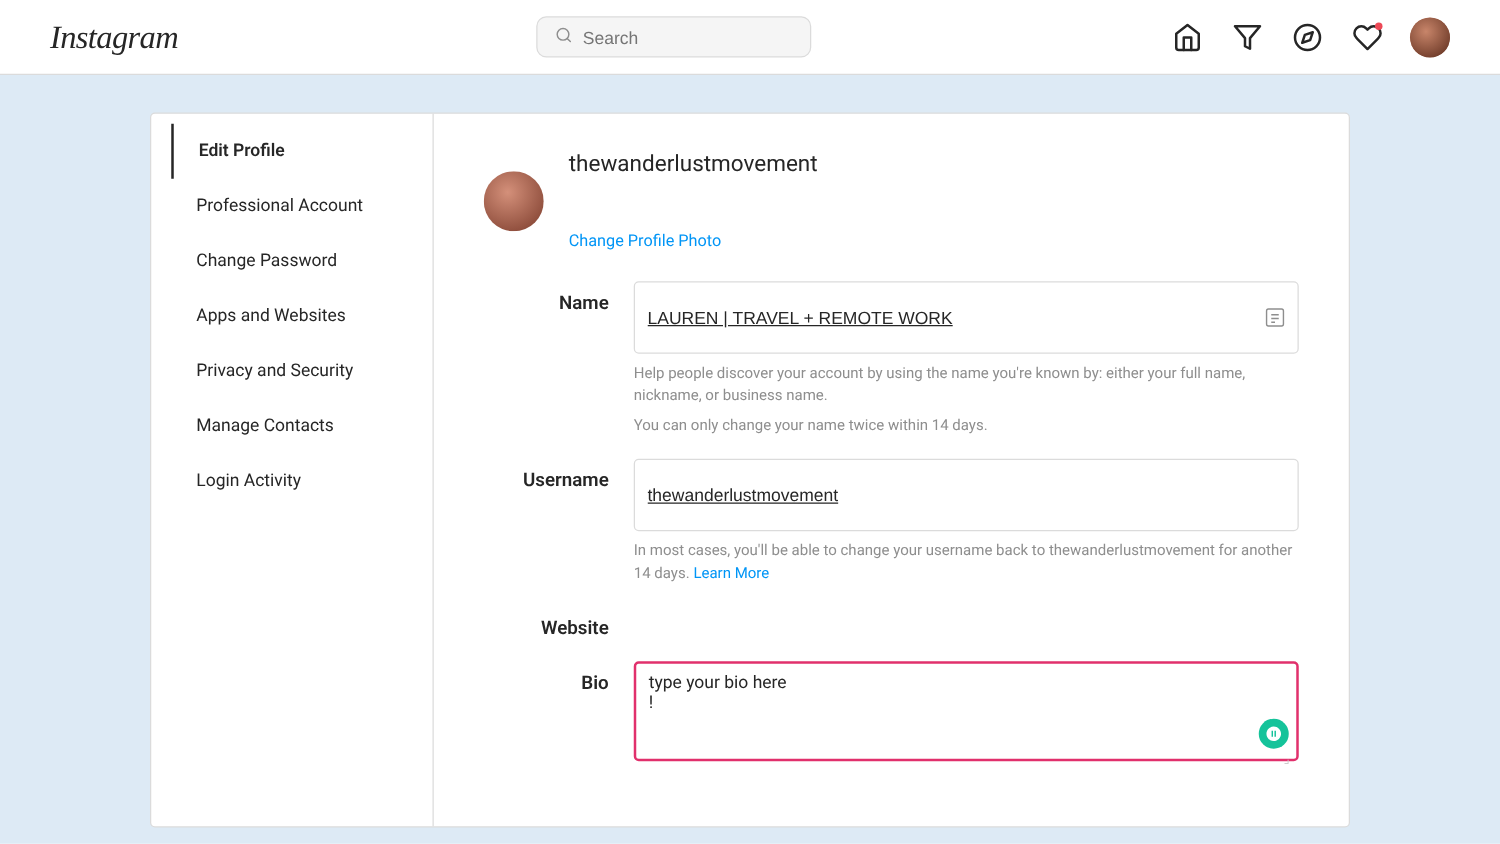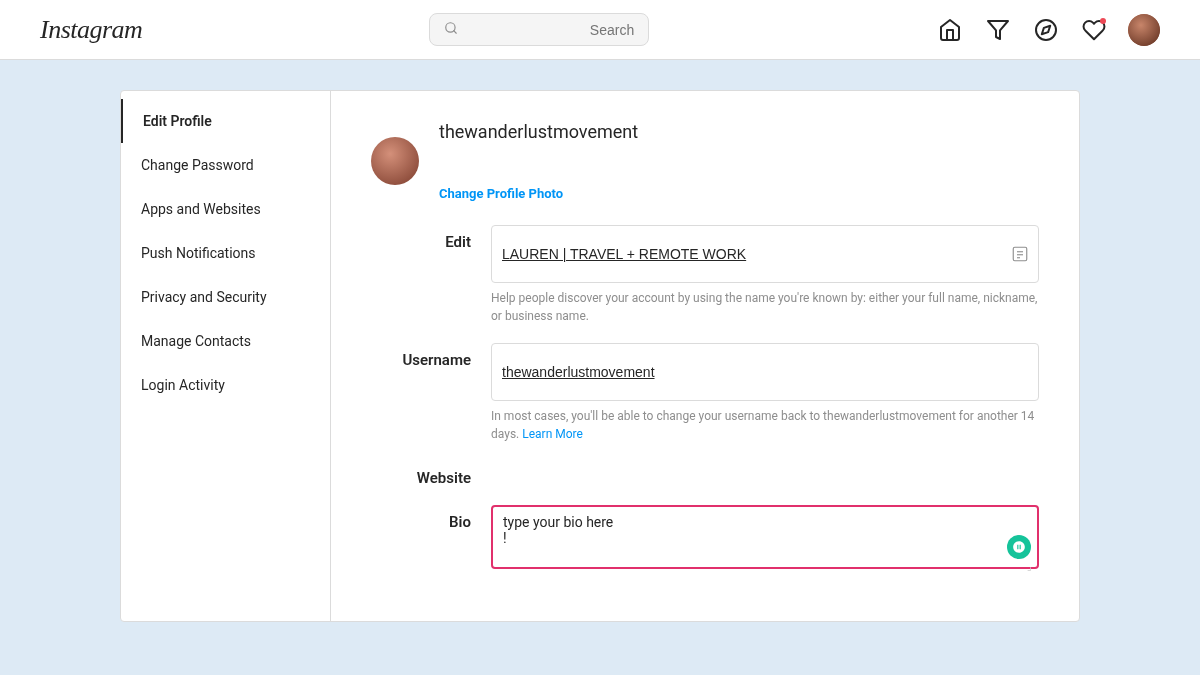--- a/index.html
+++ b/index.html
@@ -46,21 +46,20 @@
       gap: 8px;
     }
 
     .navbar-search input {
       border: none;
       background: transparent;
       outline: none;
       font-size: 14px;
       color: #8e8e8e;
       width: 100%;
-      text-align: right;
     }
 
     .search-icon-svg {
       color: #8e8e8e;
       flex-shrink: 0;
     }
 
     .navbar-icons {
       display: flex;
       align-items: center;
@@ -122,24 +121,24 @@
       background: #fff;
       border: 1px solid #dbdbdb;
       border-radius: 4px;
       display: flex;
       width: 960px;
       min-height: 500px;
     }
 
     
     .sidebar {
-      width: 210px;
+      width: 226px;
       border-right: 1px solid #dbdbdb;
       flex-shrink: 0;
-      padding: 8px 0;
+      padding: 8px 16px;
     }
 
     .sidebar-item {
       padding: 14px 20px;
       font-size: 14px;
       color: #262626;
       cursor: pointer;
       position: relative;
     }
 
@@ -187,21 +186,21 @@
     }
 
     .profile-username {
       font-size: 18px;
       font-weight: 400;
       color: #262626;
     }
 
     .change-photo-link {
       font-size: 13px;
-      font-weight: 700;
+      font-weight: 400;
       color: #0095f6;
       cursor: pointer;
       margin-top: 42px;
     }
 
     
     .form-row {
       display: flex;
       align-items: flex-start;
       margin-bottom: 18px;
@@ -271,21 +270,21 @@
     .bio-textarea {
       width: 100%;
       padding: 7px 10px;
       border: 2px solid #e1306c;
       border-radius: 4px;
       font-size: 14px;
       color: #262626;
       outline: none;
       background: #fff;
       resize: none;
-      height: 64px;
+      height: 80px;
       font-family: inherit;
       padding-right: 36px;
     }
 
     .grammarly-icon {
       position: absolute;
       right: 8px;
       bottom: 14px;
       width: 24px;
       height: 24px;
@@ -363,27 +362,27 @@
 </nav>
 
 <div class="main-wrap">
   <div class="settings-container">
 
     <aside class="sidebar">
       <div class="sidebar-item active">
         <span>Edit Profile</span>
       </div>
       <div class="sidebar-item">
+        <span>Professional Account</span>
+      </div>
+      <div class="sidebar-item">
         <span>Change Password</span>
       </div>
       <div class="sidebar-item">
         <span>Apps and Websites</span>
-      </div>
-      <div class="sidebar-item">
-        <span>Push Notifications</span>
       </div>
       <div class="sidebar-item">
         <span>Privacy and Security</span>
       </div>
       <div class="sidebar-item">
         <span>Manage Contacts</span>
       </div>
       <div class="sidebar-item">
         <span>Login Activity</span>
       </div>
@@ -395,34 +394,35 @@
         <div class="profile-avatar">
           <div class="profile-avatar-inner"></div>
         </div>
         <div class="profile-info">
           <span class="profile-username">thewanderlustmovement</span>
           <span class="change-photo-link">Change Profile Photo</span>
         </div>
       </div>
 
       <div class="form-row">
-        <label class="form-label">Edit</label>
+        <label class="form-label">Name</label>
         <div class="form-field-wrap">
           <div class="name-input-wrap">
             <input type="text" class="form-input" value="LAUREN | TRAVEL + REMOTE WORK" style="">
             <span class="name-input-icon">
               <svg xmlns="http://www.w3.org/2000/svg" width="18" height="18" viewBox="0 0 24 24" fill="none" stroke="#8e8e8e" stroke-width="1.5">
                 <rect x="3" y="3" width="18" height="18" rx="2" ry="2"></rect>
                 <line x1="8" y1="9" x2="16" y2="9"></line>
                 <line x1="8" y1="13" x2="16" y2="13"></line>
                 <line x1="8" y1="17" x2="12" y2="17"></line>
               </svg>
             </span>
           </div>
           <p class="form-hint">Help people discover your account by using the name you're known by: either your full name, nickname, or business name.</p>
+          <p class="form-hint">You can only change your name twice within 14 days.</p>
         </div>
       </div>
 
       <div class="form-row">
         <label class="form-label">Username</label>
         <div class="form-field-wrap">
           <input type="text" class="form-input" value="thewanderlustmovement" style="">
           <p class="form-hint">
             <span>In most cases, you'll be able to change your username back to thewanderlustmovement for another 14 days.</span>
             <span class="form-hint-blue">Learn More</span>

